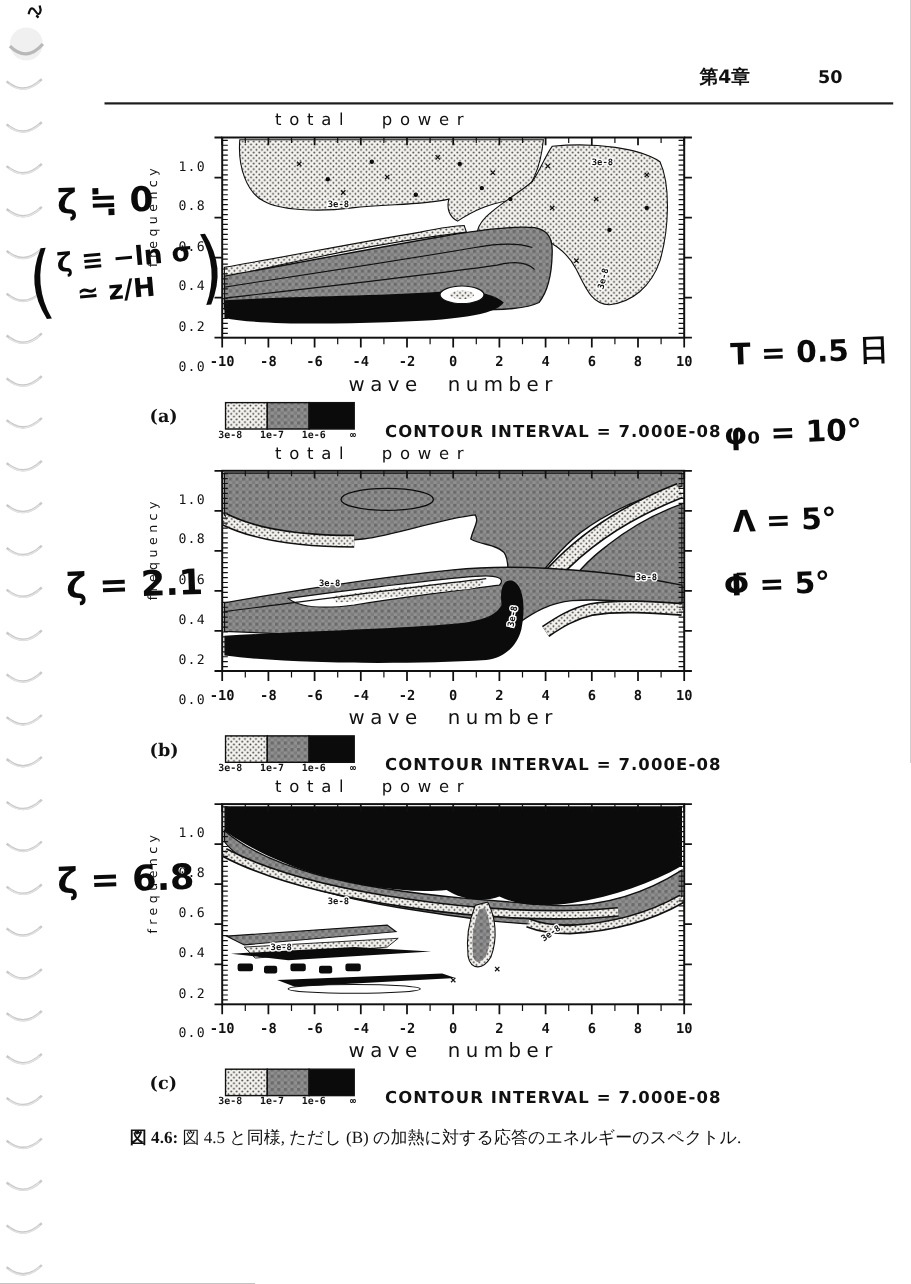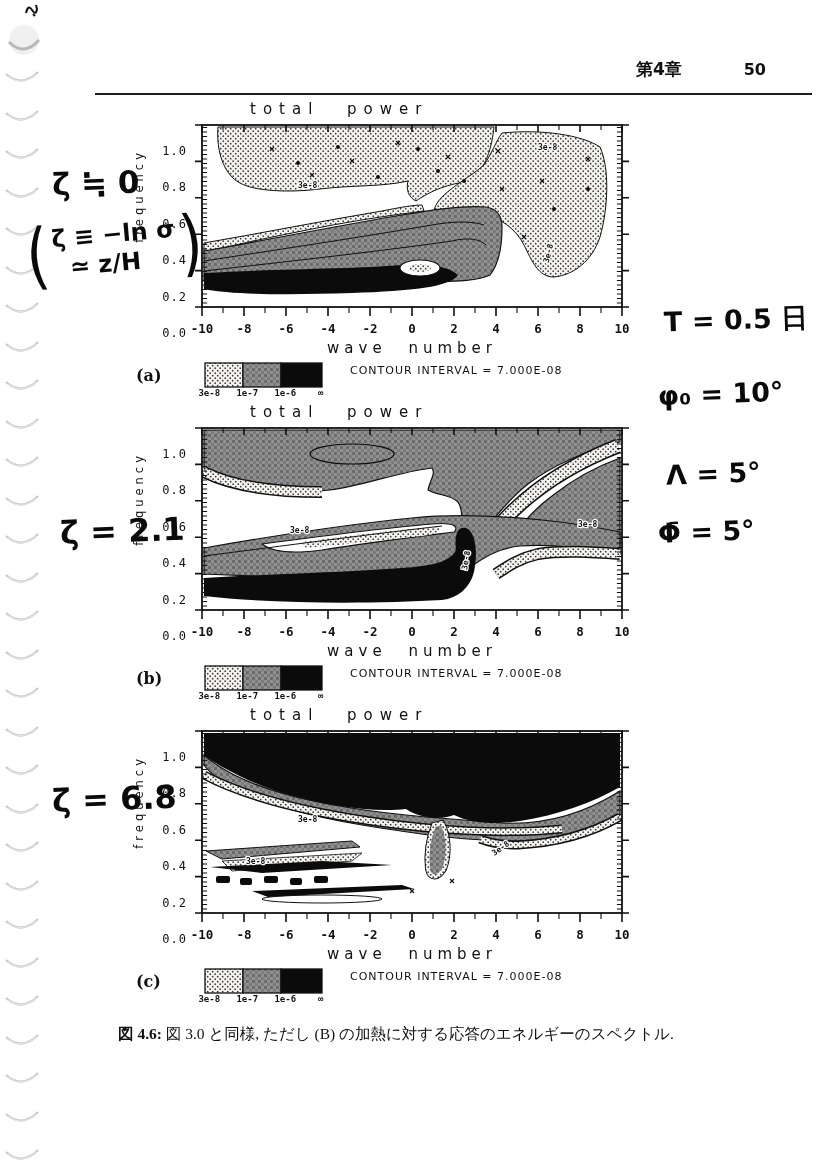--- a/index.html
+++ b/index.html
@@ -27,27 +27,27 @@
   .panel { position:absolute; left:132px; width:600px; }
   .chart-title { margin-left:118px; font-size:15px; letter-spacing:7px; word-spacing:16px; margin-bottom:3px; }
   .plot-row { display:flex; align-items:stretch; }
   .ylab { width:20px; position:relative; }
   .ylab span { position:absolute; top:28px; left:0; writing-mode:vertical-rl; transform:rotate(180deg); font-size:11.5px; letter-spacing:4px; }
   .yticks { width:40px; position:relative; font-family:"DejaVu Sans Mono", monospace; font-size:12px; letter-spacing:1px;margin-top:26px; }
   .yticks span { position:absolute; right:5px; }
   .plot-svg { display:block; }
   .xticks { position:relative; height:17px; margin-left:60px; width:440px; font-family:"DejaVu Sans Mono", monospace; font-size:12.5px; font-weight:700; }
   .xticks span { position:absolute; top:0; transform:translateX(-50%); }
-  .xlabel { margin-left:60px; width:440px; text-align:center; font-size:15px; letter-spacing:5px; word-spacing:12px; margin-top:1px; }
+  .xlabel { margin-left:60px; width:440px; text-align:center; font-size:18px; letter-spacing:5px; word-spacing:12px; margin-top:1px; }
   .legend-row { display:flex; align-items:flex-start; margin-top:5px; }
   .panel-letter { width:36px; padding-left:4px; font-weight:bold; font-size:16px; font-family:"DejaVu Serif", serif; margin-top:4px; }
   .legend-box { position:relative; width:132px; height:42px; margin-left:32px; }
   .legend-labels { position:absolute; left:0; top:26px; width:132px; height:14px; font-family:"DejaVu Sans Mono", monospace; font-size:9px; font-weight:700; }
   .legend-labels span { position:absolute; transform:translateX(-35%); }
-  .contour-int { margin-left:14px; margin-top:2px; font-size:11px; font-weight:400; letter-spacing:1px; font-family:"DejaVu Sans", sans-serif; }
+  .contour-int { margin-left:14px; margin-top:18px; font-size:15px; font-weight:700; letter-spacing:1px; font-family:"DejaVu Sans", sans-serif; }
   
   .caption { position:absolute; left:118px; top:1024px; width:620px; font-family:"Liberation Serif", serif; font-size:15.5px; }
   .caption b { font-weight:bold; }
   svg text.clab { font-family:"DejaVu Sans Mono", monospace; font-size:8px; font-weight:700; fill:#111; paint-order:stroke; stroke:#ffffff; stroke-width:2.5px; }
 </style>
 </head>
 <body>
 
 <svg width="0" height="0" style="position:absolute" aria-hidden="true">
   <defs>
@@ -370,16 +370,16 @@
           <span style="left:40px">1e-7</span>
           <span style="left:78px">1e-6</span>
           <span style="left:116px">∞</span>
         </div>
       </div>
       <span class="contour-int">CONTOUR INTERVAL = 7.000E-08</span>
     </div>
   </section>
 
   <div class="caption">
-    <b>図 4.6:</b><span> 図 3.0 と同様, ただし (B) の加熱に対する応答のエネルギーのスペクトル.</span>
+    <b>図 4.6:</b><span> 図 4.5 と同様, ただし (B) の加熱に対する応答のエネルギーのスペクトル.</span>
   </div>
 
 </div>
 
 </body></html>

